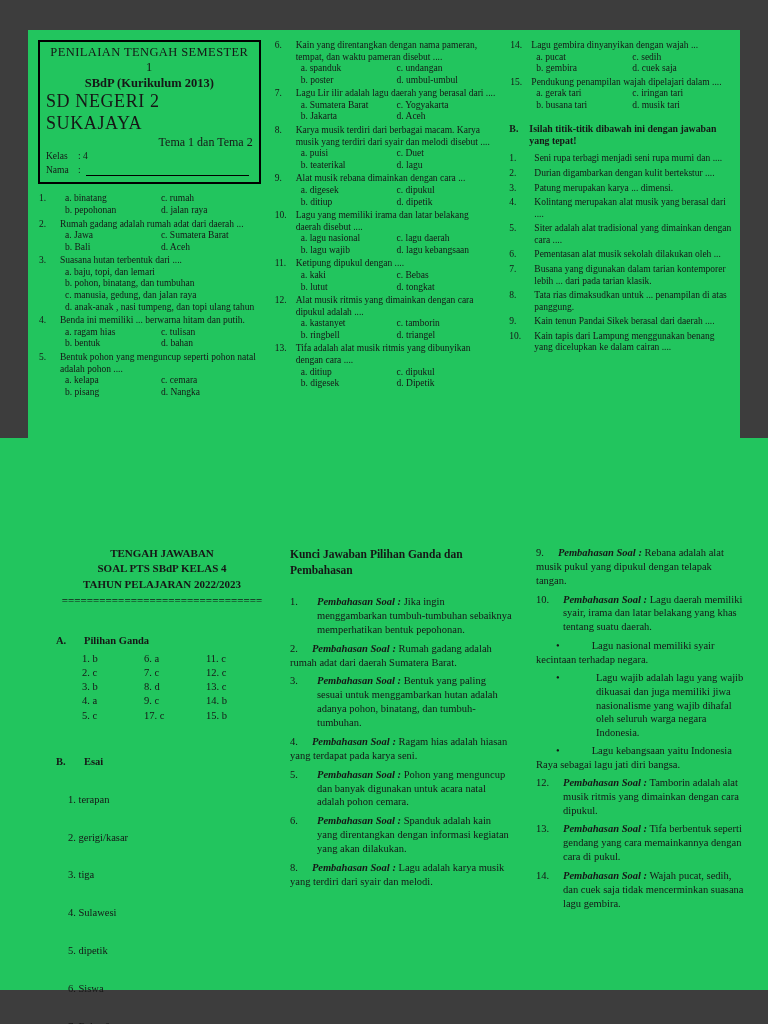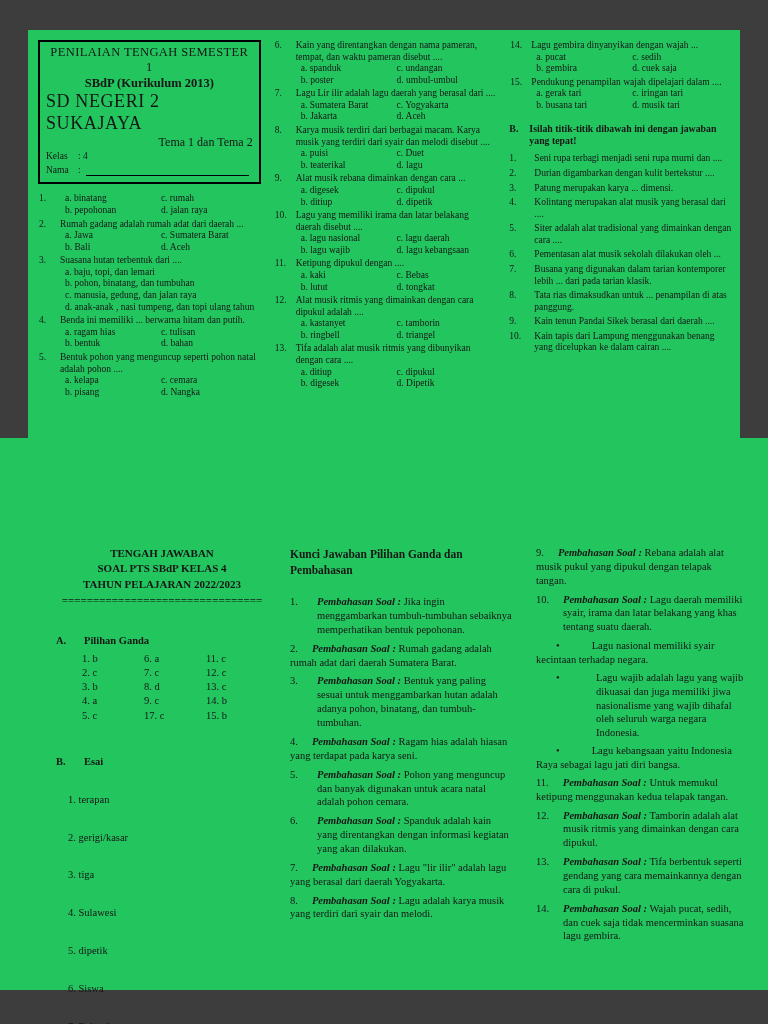--- a/index.html
+++ b/index.html
@@ -388,38 +388,36 @@
           </div>
           <div class="pb pb-block"><span class="pb-num-in">4.</span><span class="pb-label">Pembahasan Soal :</span><span class="pb-text"> Ragam hias adalah hiasan yang terdapat pada karya seni.</span></div>
           <div class="pb pb-hang">
             <div class="pb-num">5.</div>
             <div class="pb-body"><span class="pb-label">Pembahasan Soal :</span><span class="pb-text"> Pohon yang menguncup dan banyak digunakan untuk acara natal adalah pohon cemara.</span></div>
           </div>
           <div class="pb pb-hang">
             <div class="pb-num">6.</div>
             <div class="pb-body"><span class="pb-label">Pembahasan Soal :</span><span class="pb-text"> Spanduk adalah kain yang direntangkan dengan informasi kegiatan yang akan dilakukan.</span></div>
           </div>
-          <div class="pb pb-block"><span class="pb-num-in">7.</span><span class="pb-label">Pembahasan Soal :</span><span class="pb-text"> Lagu "lir ilir" adalah lagu yang berasal dari daerah Yogyakarta.</span></div>
           <div class="pb pb-block"><span class="pb-num-in">8.</span><span class="pb-label">Pembahasan Soal :</span><span class="pb-text"> Lagu adalah karya musik yang terdiri dari syair dan melodi.</span></div>
         </div>
     </div>
     <div class="p2c3">
       <div id="pb-right">
           <div class="pb pb-block"><span class="pb-num-in">9.</span><span class="pb-label">Pembahasan Soal :</span><span class="pb-text"> Rebana adalah alat musik pukul yang dipukul dengan telapak tangan.</span></div>
           <div class="pb pb-hang">
             <div class="pb-num">10.</div>
             <div class="pb-body"><span class="pb-label">Pembahasan Soal :</span><span class="pb-text"> Lagu daerah memiliki syair, irama dan latar belakang yang khas tentang suatu daerah.</span></div>
           </div>
           <div class="bl bl-block"><span class="bl-dot-in">•</span><span class="bl-text">Lagu nasional memiliki syair kecintaan terhadap negara.</span></div>
           <div class="bl bl-hang">
             <div class="bl-dot">•</div>
             <div class="bl-text">Lagu wajib adalah lagu yang wajib dikuasai dan juga memiliki jiwa nasionalisme yang wajib dihafal oleh seluruh warga negara Indonesia.</div>
           </div>
           <div class="bl bl-block"><span class="bl-dot-in">•</span><span class="bl-text">Lagu kebangsaan yaitu Indonesia Raya sebagai lagu jati diri bangsa.</span></div>
-          <div class="pb pb-block"><span class="pb-num-in">11.</span><span class="pb-label">Pembahasan Soal :</span><span class="pb-text"> Untuk memukul ketipung menggunakan kedua telapak tangan.</span></div>
           <div class="pb pb-hang">
             <div class="pb-num">12.</div>
             <div class="pb-body"><span class="pb-label">Pembahasan Soal :</span><span class="pb-text"> Tamborin adalah alat musik ritmis yang dimainkan dengan cara dipukul.</span></div>
           </div>
           <div class="pb pb-hang">
             <div class="pb-num">13.</div>
             <div class="pb-body"><span class="pb-label">Pembahasan Soal :</span><span class="pb-text"> Tifa berbentuk seperti gendang yang cara memainkannya dengan cara di pukul.</span></div>
           </div>
           <div class="pb pb-hang">
             <div class="pb-num">14.</div>

